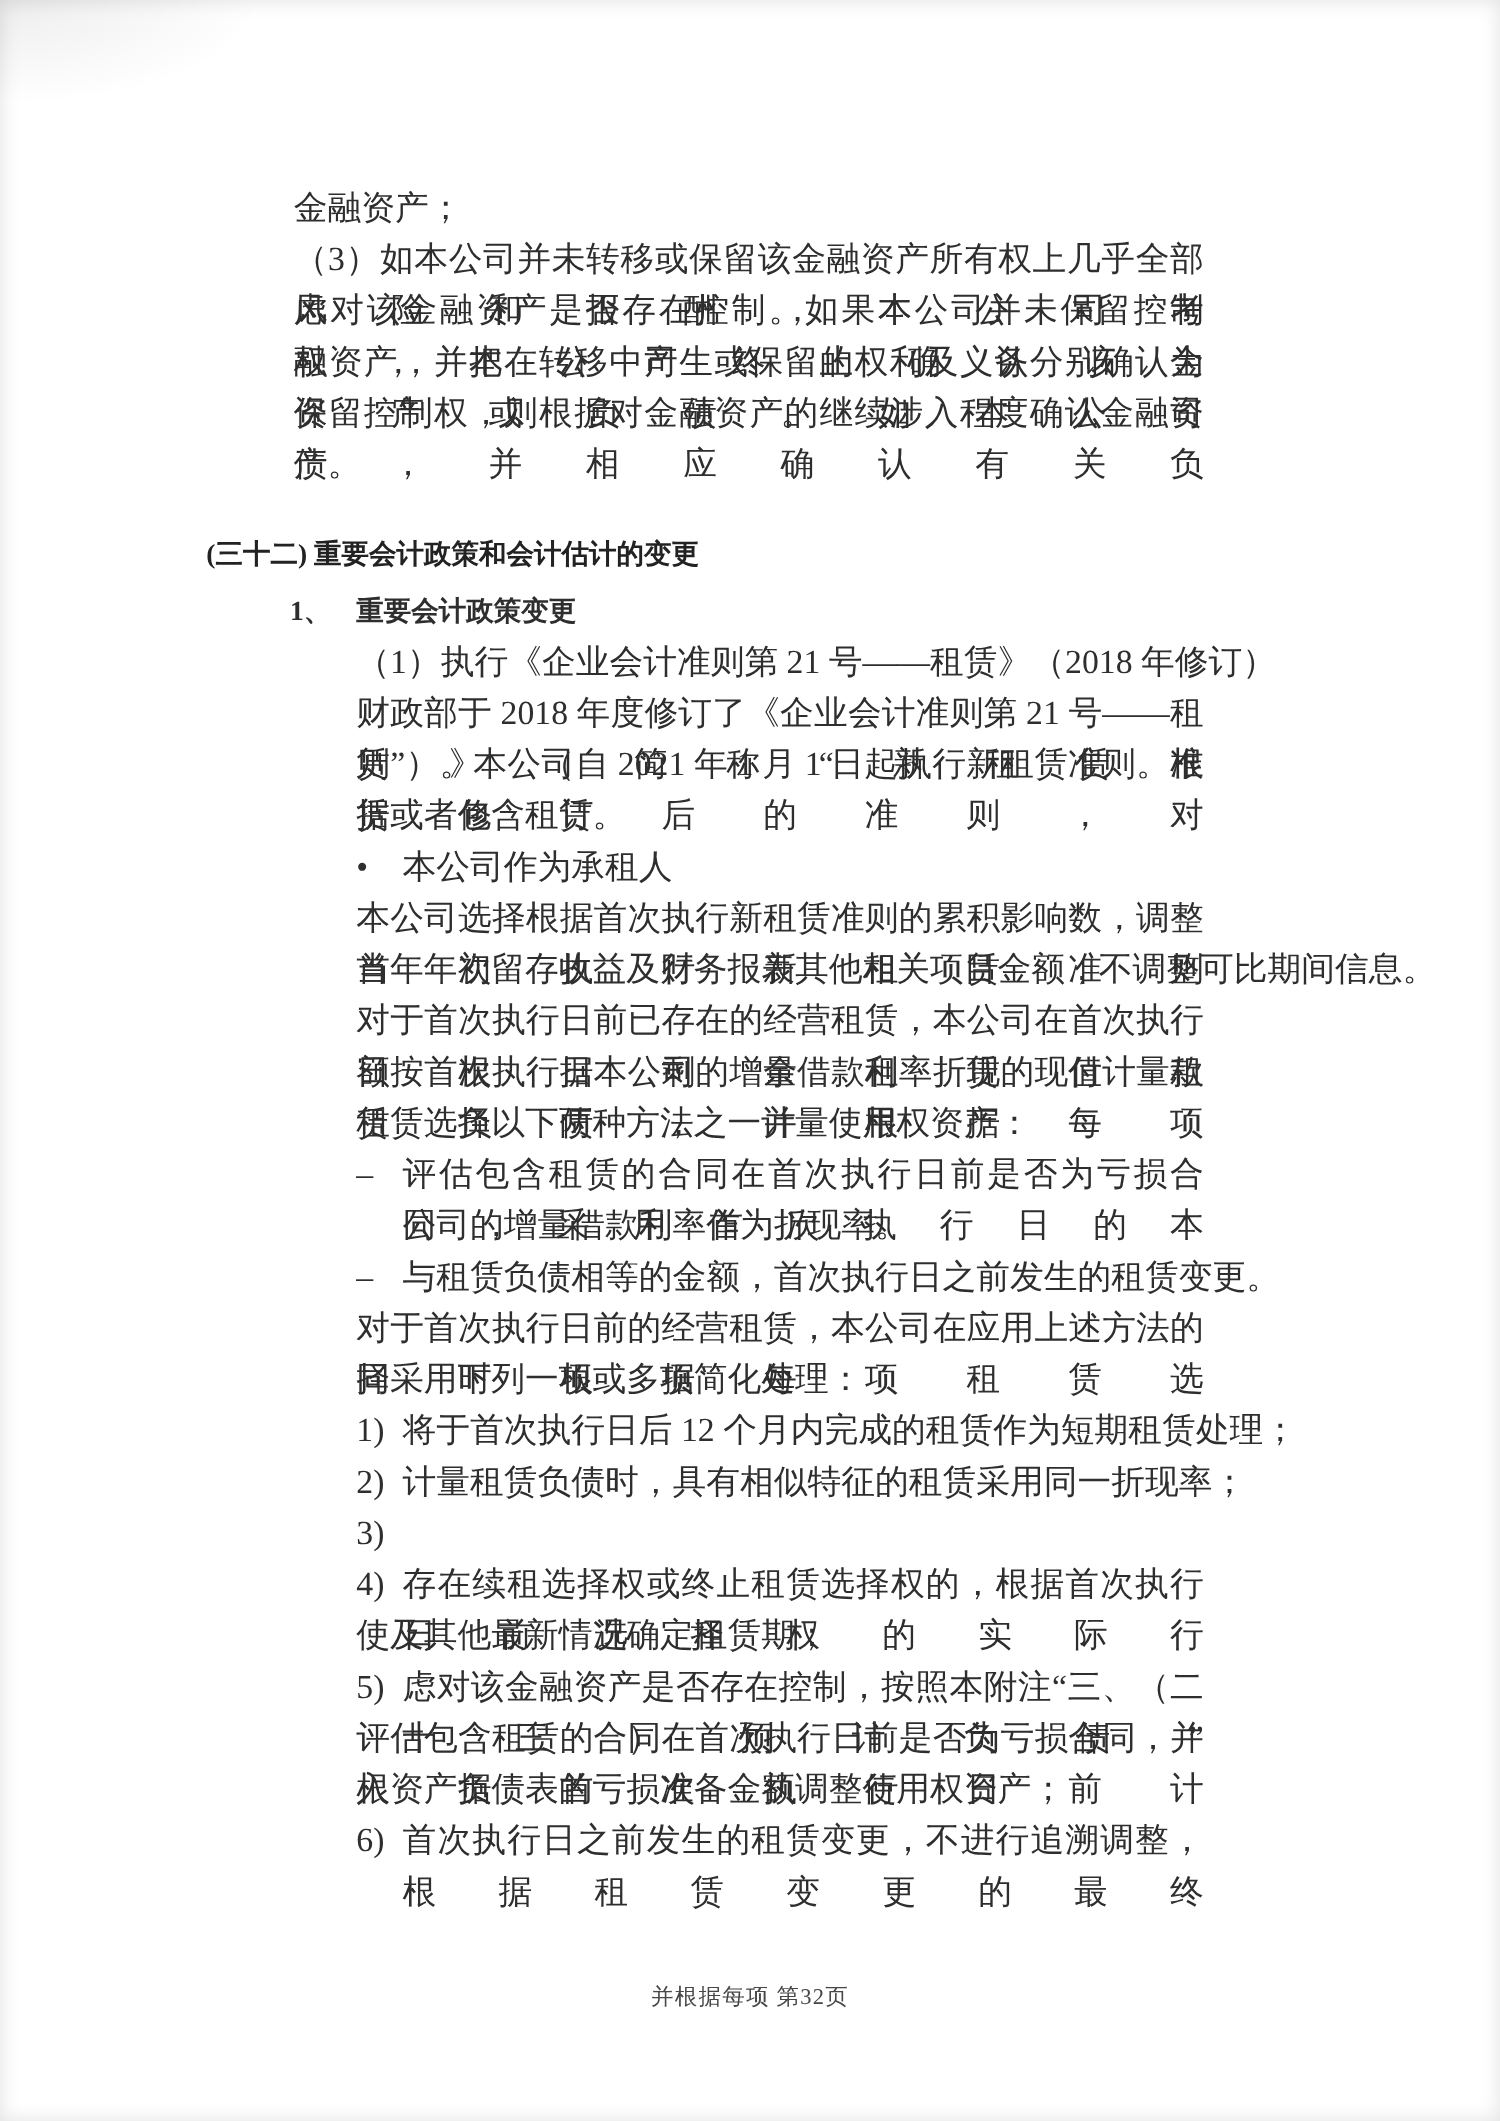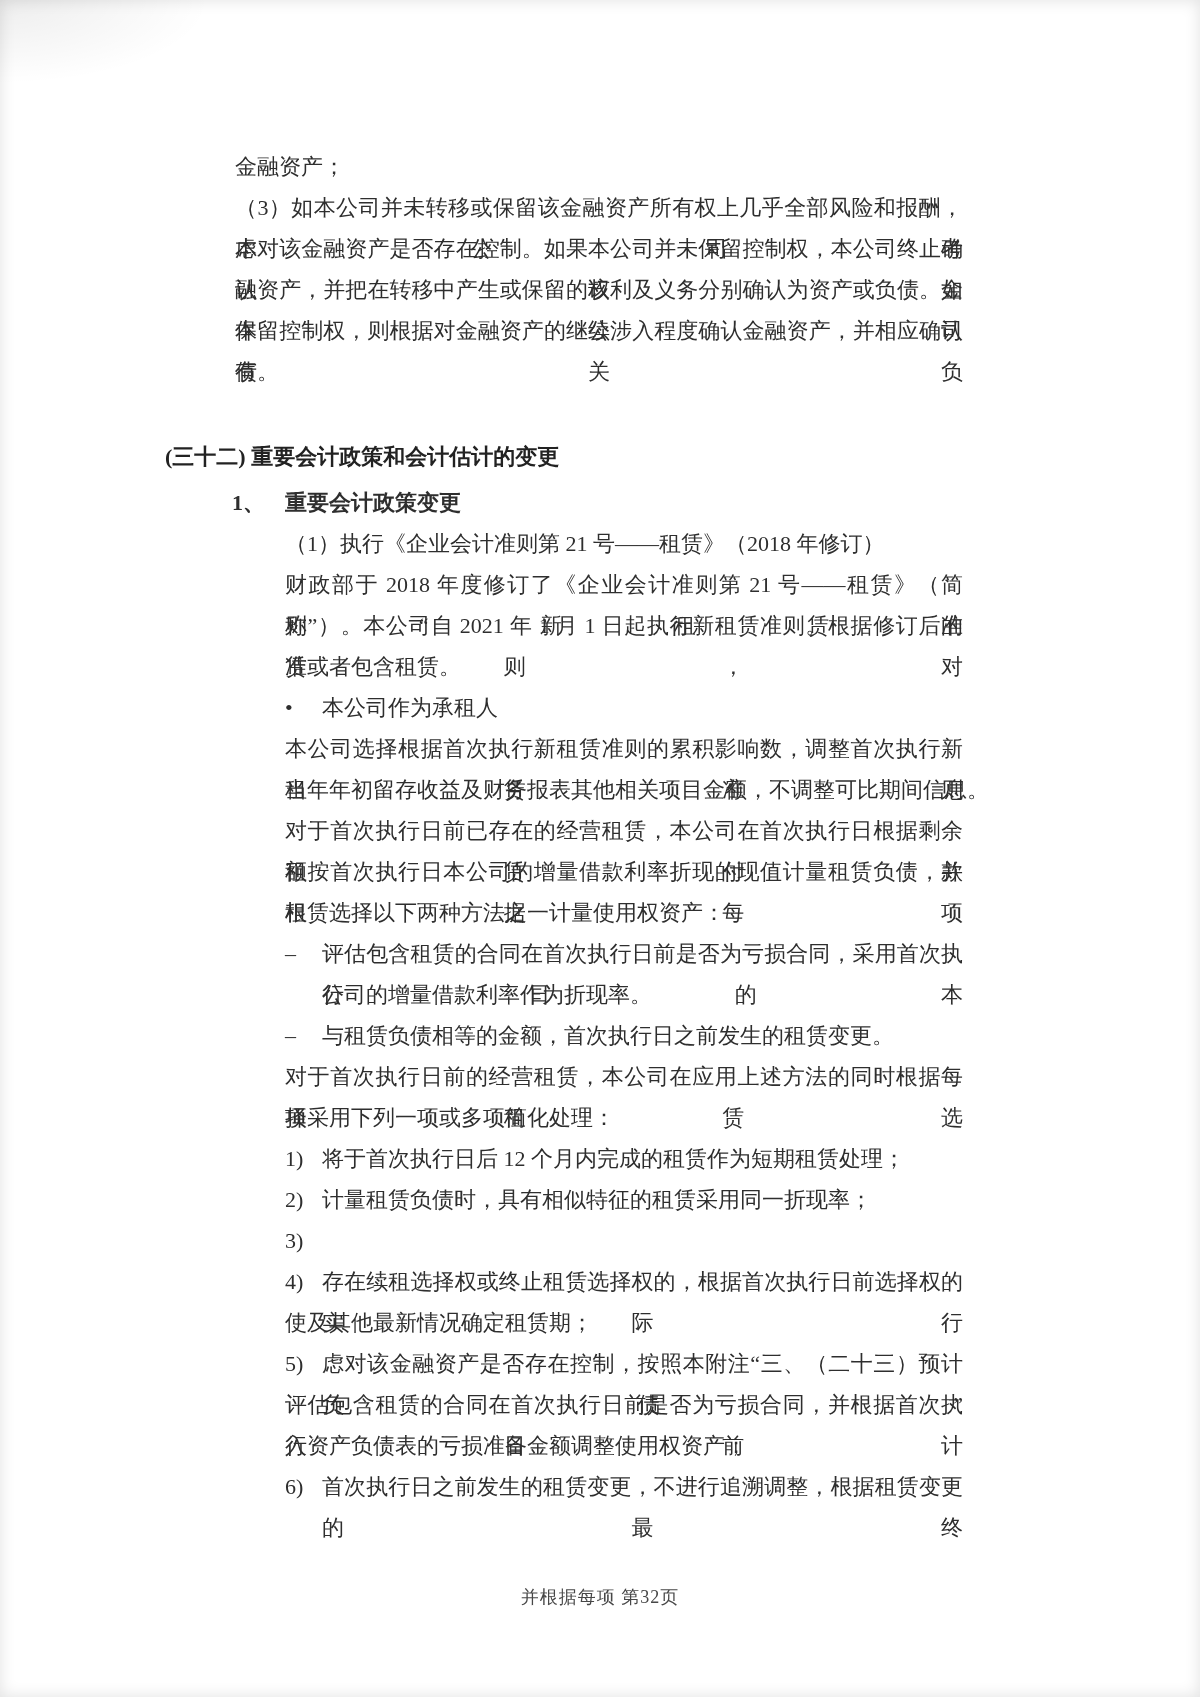--- a/index.html
+++ b/index.html
@@ -9,25 +9,25 @@
     margin:0 auto;
     background:
       radial-gradient(ellipse 300px 120px at 0% 0%, rgba(0,0,0,0.07), transparent 70%),
       linear-gradient(#ffffff,#ffffff);
     box-shadow: inset 0 0 16px rgba(0,0,0,0.12);
     overflow:hidden;
     font-family:"Liberation Serif","DejaVu Serif",serif;
     color:#2e2e2e;
   }
   .content { padding-top:146px; }
-  .line { height:41px; line-height:41px; font-size:22px; white-space:nowrap; }
+  .line { height:41px; line-height:41px; font-size:27px; white-space:nowrap; }
   .j { white-space:normal; text-align:justify; text-align-last:justify; text-justify:inter-character; }
   .L1 { margin-left:235px; width:728px; }   
   .B  { margin-left:285px; width:678px; }   
-  .H  { margin-left:165px; margin-top:44px; margin-bottom:5px;
+  .H  { margin-left:165px; margin-top:30px; margin-bottom:5px;
         font-weight:bold; font-size:22px; height:41px; line-height:41px; color:#222; }
   .S  { margin-left:232px; width:731px; font-weight:bold; font-size:22px; }
   .hang { position:relative; padding-left:37px; }
   .hang > .marker { position:absolute; left:0; top:0; }
   .S.hang { padding-left:53px; }
   .ind { padding-left:37px; }
   .footer {
     position:absolute; left:0; right:0; top:1585px;
     text-align:center; font-size:18px; color:#474747; letter-spacing:1px;
   }

